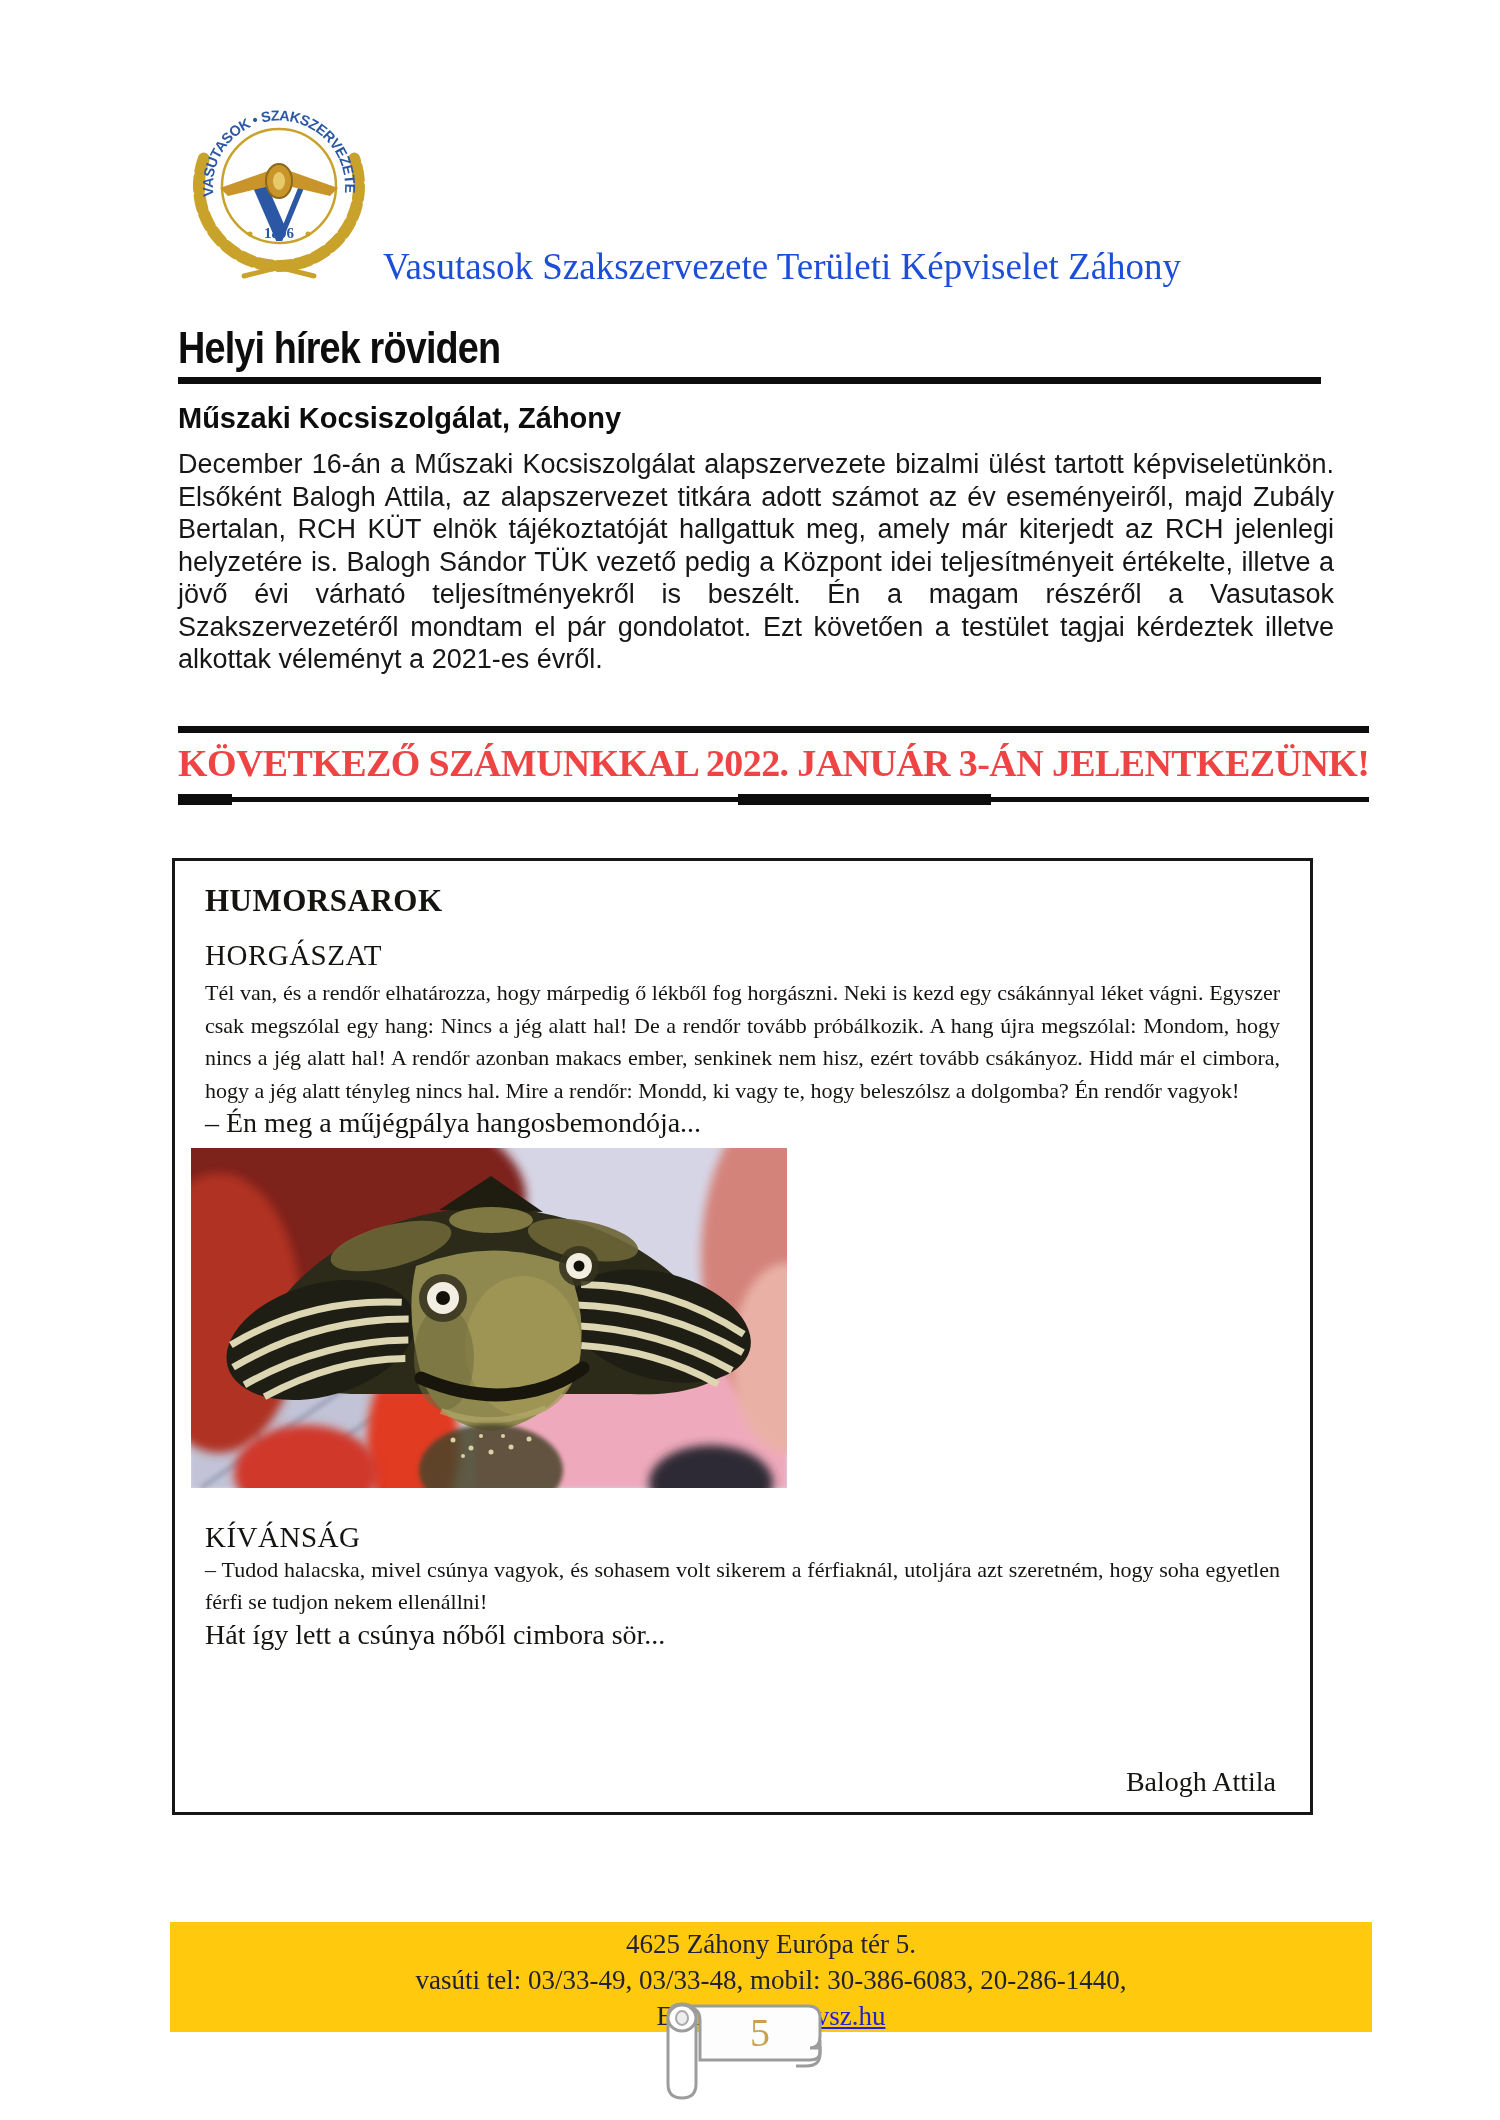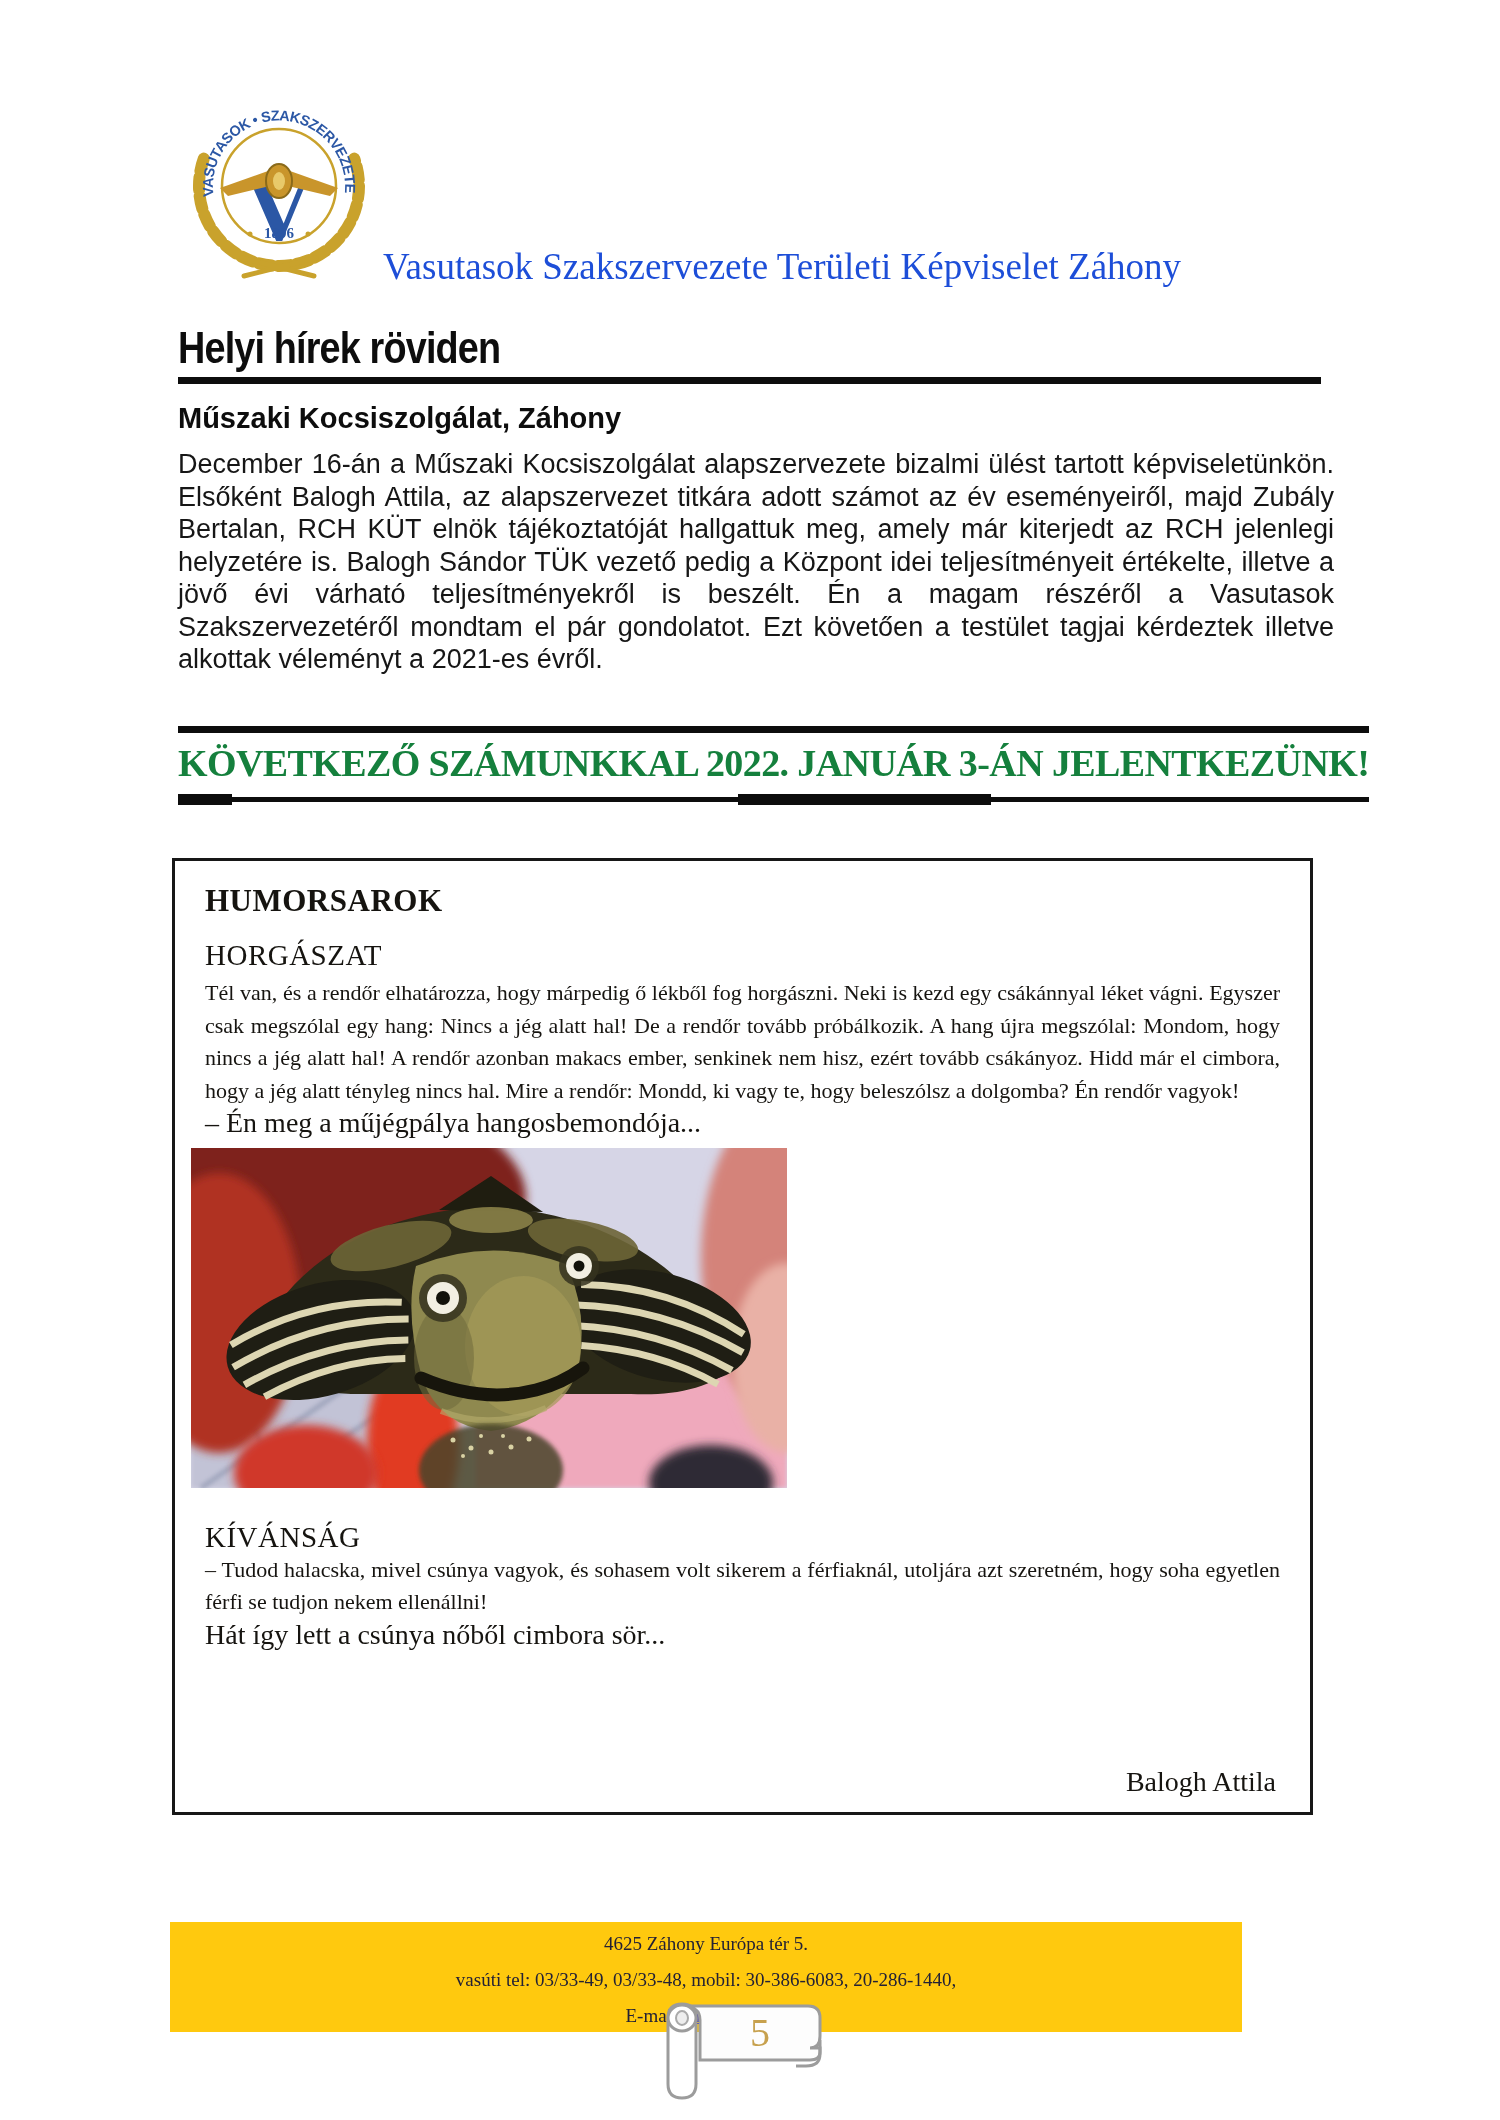--- a/index.html
+++ b/index.html
@@ -30,21 +30,21 @@
   .body-par{
     position:absolute;left:178px;top:448px;width:1156px;
     font-family:"Liberation Sans",sans-serif;font-size:27px;line-height:32.5px;
     text-align:justify;text-align-last:left;color:#161616;
   }
   
   .banner-rule-top{position:absolute;left:178px;top:726px;width:1191px;height:7px;background:#0d0d0d;}
   .banner-text{
     position:absolute;left:178px;top:741px;width:1195px;
     font-family:"Liberation Serif",serif;font-weight:bold;font-size:38px;
-    letter-spacing:-0.6px;white-space:nowrap;color:#15803d;
+    letter-spacing:-0.6px;white-space:nowrap;color:#ef4444;
   }
   .banner-rule-bottom{position:absolute;left:178px;top:797px;width:1191px;height:5px;background:#0d0d0d;}
   .banner-seg-a{position:absolute;left:178px;top:794px;width:54px;height:11px;background:#0d0d0d;}
   .banner-seg-b{position:absolute;left:738px;top:794px;width:253px;height:11px;background:#0d0d0d;}
   
   .humor-box{
     position:absolute;left:172px;top:858px;width:1141px;height:957px;
     border:3px solid #171717;box-sizing:border-box;
     padding:22px 30px 14px 30px;display:flex;flex-direction:column;
     font-family:"Liberation Serif",serif;color:#161410;
@@ -54,23 +54,23 @@
   .joke-body{
     font-size:22px;line-height:32.5px;margin-top:5px;
     text-align:justify;text-align-last:left;
   }
   .joke-punchline{font-size:28px;line-height:32.5px;}
   .photo{width:596px;height:340px;margin:8px 0 0 -14px;}
   .photo svg{display:block;filter:blur(.5px);}
   .signature{margin-top:auto;text-align:right;font-size:28px;padding-right:4px;}
   
   .footer{
-    position:absolute;left:170px;top:1922px;width:1072px;height:110px;
+    position:absolute;left:170px;top:1922px;width:1202px;height:110px;
     background:#FFC90E;text-align:center;
-    font-family:"Liberation Serif",serif;font-size:19px;line-height:36px;
+    font-family:"Liberation Serif",serif;font-size:27px;line-height:36px;
     color:#232135;padding-top:4px;box-sizing:border-box;
   }
   .footer a{color:#2323cc;text-decoration:underline;}
   .page-scroll{position:absolute;left:660px;top:1996px;width:178px;height:110px;}
 </style>
 </head>
 <body>
 
 <div class="page">
 

